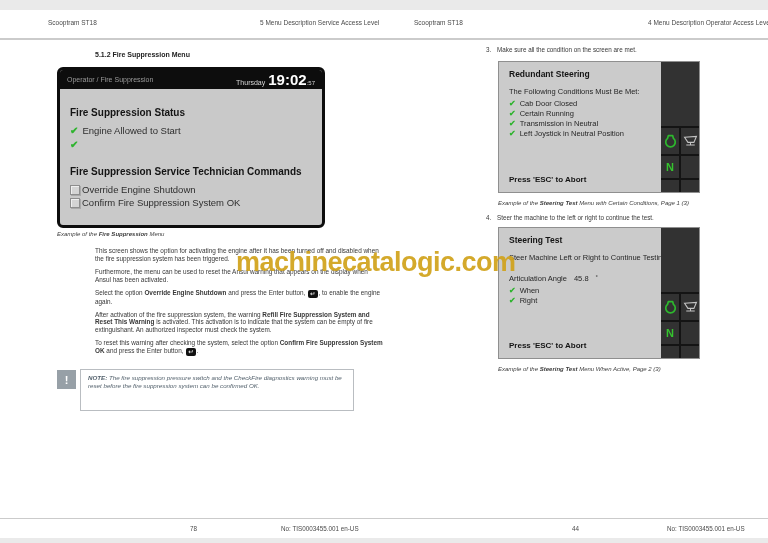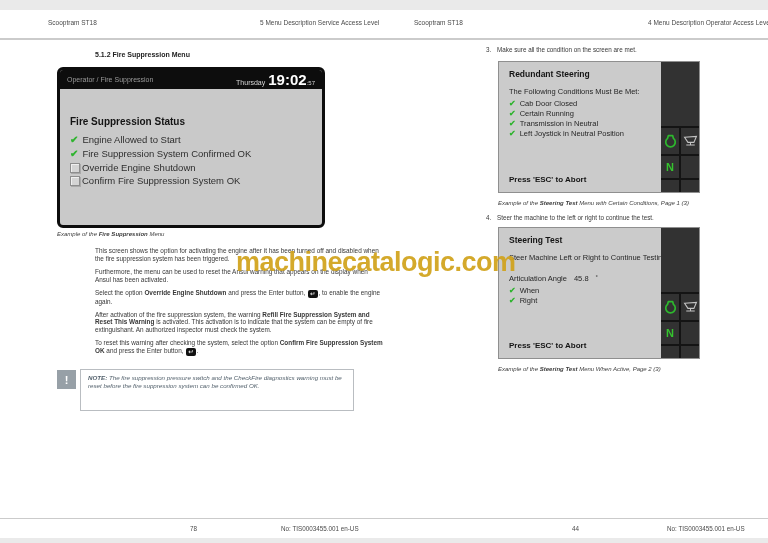--- a/index.html
+++ b/index.html
@@ -14,21 +14,21 @@
   
   .fs-screen{position:absolute;left:57px;top:67px;width:262px;height:155px;
              background:#c9c9c9;border:3px solid #0d0d0d;border-radius:6px;overflow:hidden}
   .fs-titlebar{height:19px;background:#0d0d0d;display:flex;align-items:center;
                justify-content:space-between;padding:0 7px}
   .fs-crumb{font-size:7px;color:#9a9a9a}
   .fs-clock{color:#d8d8d8;font-size:7px;white-space:nowrap}
   .fs-clock .tm{font-size:15px;font-weight:bold;color:#fff;margin-left:3px}
   .fs-clock .sec{font-size:6px;color:#d8d8d8}
   .fs-clock .sec::before{content:":"}
-  .fs-body{padding:24px 10px}
+  .fs-body{padding:15px 10px}
   .scr-h1{font-size:10px;font-weight:bold;color:#141414;margin:3px 0 6px}
   .chk{display:flex;align-items:center;white-space:nowrap}
   .chk.lg{font-size:9.5px;color:#2e2e2e;line-height:14px}
   .chk.sm{font-size:7.5px;color:#262626;line-height:10px}
   .check{color:#2fb42f;font-weight:bold;margin-right:4px}
   .chk.lg .check{font-size:10px}
   .chk.sm .check{font-size:8px}
   .cbrow{display:flex;align-items:center;font-size:9.5px;color:#2e2e2e;line-height:13px}
   .cbox{display:inline-block;width:8px;height:8px;background:#d4d4d4;border:1px solid #8d8d8d;
         box-shadow:inset 1px 1px 0 #efefef, 1px 1px 0 #a9a9a9;margin-right:2px;flex:0 0 auto}
@@ -91,23 +91,23 @@
   </div>
   <div class="fs-body">
     <div class="scr-h1">Fire Suppression Status</div>
     <div id="status-list">
         <div class="chk lg">
           <span class="check">✔</span>
           <span>Engine Allowed to Start</span>
         </div>
         <div class="chk lg">
           <span class="check">✔</span>
-          <span>Fire Suppression System Confirmed OK</span>
-        </div>
-      </div>
+        </div>
+      </div>
+    <div class="scr-h1" style="margin-top:14px">Fire Suppression Service Technician Commands</div>
     <div id="command-list">
         <div class="cbrow">
           <span class="cbox"></span>
           <span>Override Engine Shutdown</span>
         </div>
         <div class="cbrow">
           <span class="cbox"></span>
           <span>Confirm Fire Suppression System OK</span>
         </div>
       </div>

